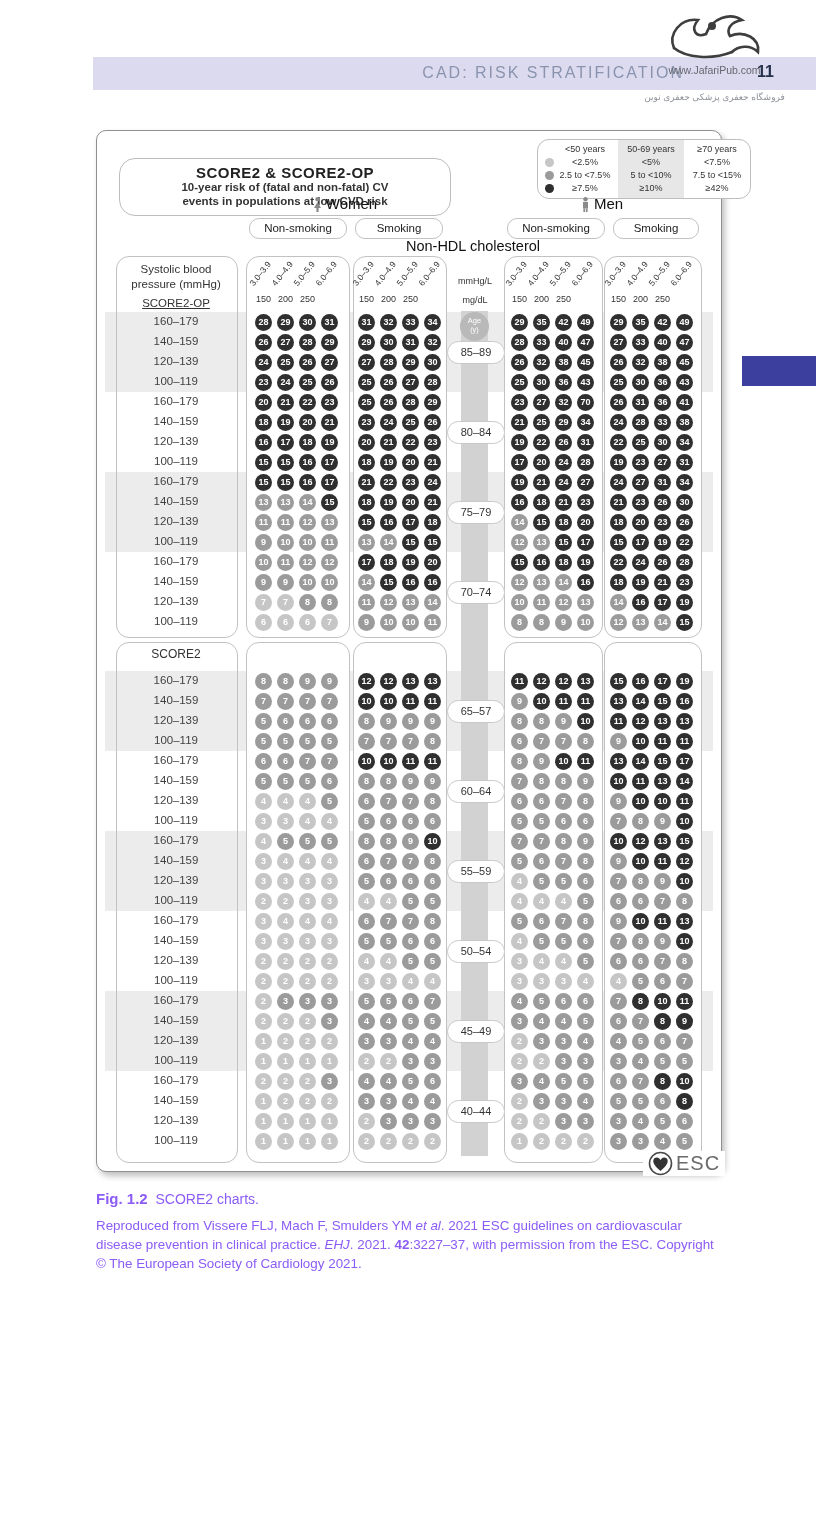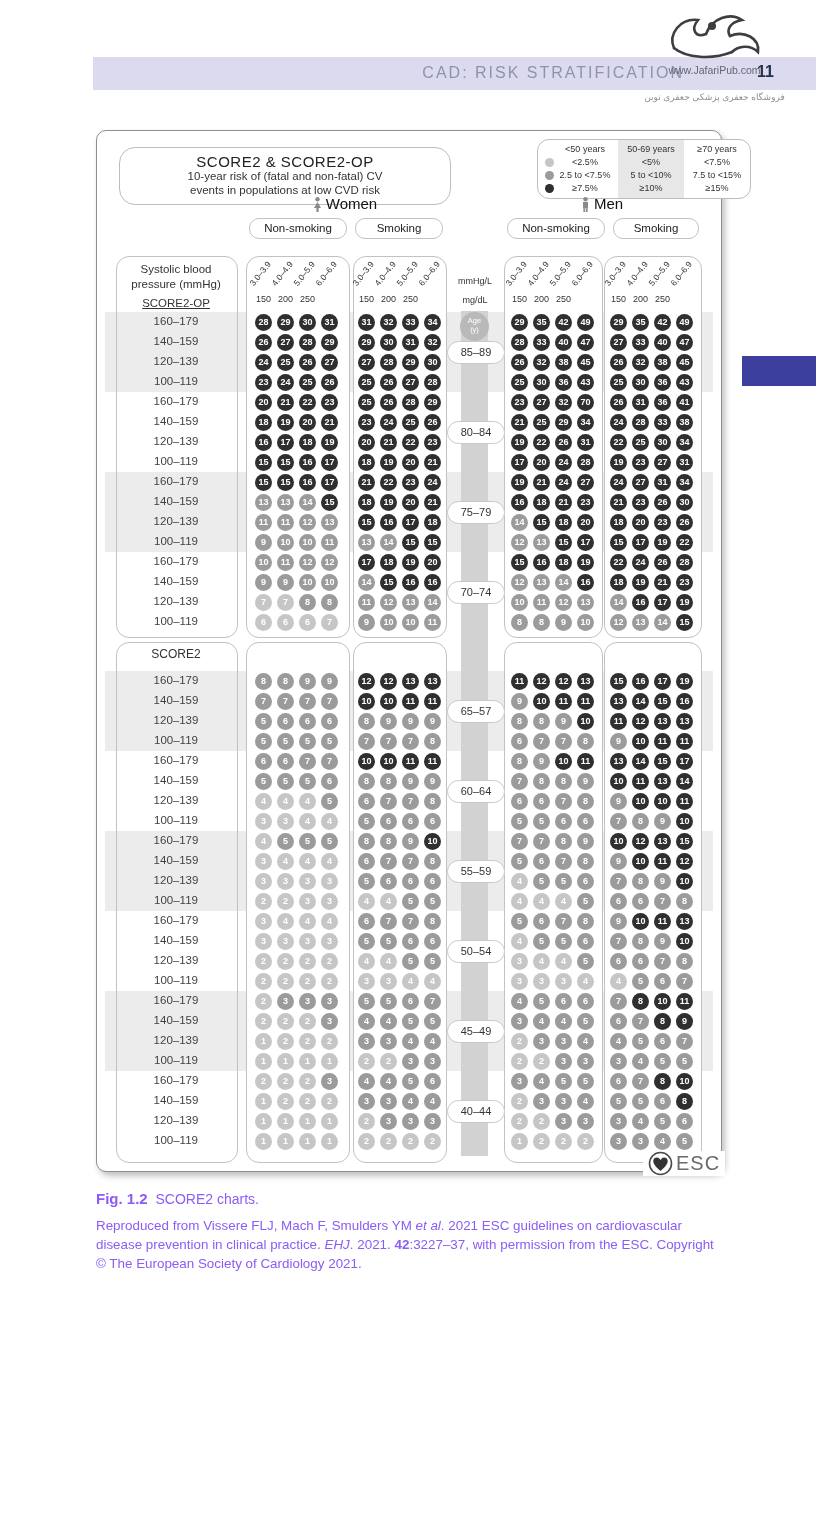--- a/index.html
+++ b/index.html
@@ -109,21 +109,21 @@
       <div class="round-box panel-box" style="left: 256px; top: 511px; width: 92px; height: 519px;"></div>
       <div class="round-box panel-box" style="left: 407px; top: 511px; width: 97px; height: 519px;"></div>
       <div class="round-box panel-box" style="left: 507px; top: 511px; width: 96px; height: 519px;"></div>
       <div class="center-bar" style="left: 364px; top: 180px; width: 27px; height: 845px;"></div>
       <div class="age-top-circle" style="left: 363px; top: 181px; width: 29px; height: 29px;">
         <div>Age</div>
         <div>(y)</div>
       </div>
     </div>
 
-  <div class="title-box" style="left:22px;top:16px;width:330px;height:56px;">
+  <div class="title-box" style="left:22px;top:27px;width:330px;height:56px;font-weight:bold;">
     <div class="t1">SCORE2 &amp; SCORE2-OP</div>
     <div class="t2">10-year risk of (fatal and non-fatal) CV</div>
     <div class="t2">events in populations at low CVD risk</div>
   </div>
 
   <div class="legend-box" style="left:404px;top:8px;width:212px;height:58px;margin-left:36px;">
     <div class="legend-cols" id="legend-cols">
         <div class="legend-col">
           <div class="lh">&lt;50 years</div>
           <div class="lr">&lt;2.5%</div>
@@ -133,21 +133,21 @@
         <div class="legend-col shaded">
           <div class="lh">50-69 years</div>
           <div class="lr">&lt;5%</div>
           <div class="lr">5 to &lt;10%</div>
           <div class="lr">≥10%</div>
         </div>
         <div class="legend-col">
           <div class="lh">≥70 years</div>
           <div class="lr">&lt;7.5%</div>
           <div class="lr">7.5 to &lt;15%</div>
-          <div class="lr">≥15%</div>
+          <div class="lr">≥42%</div>
         </div>
       </div>
     <span class="legend-dot" style="top: 18px; background: rgb(198, 198, 198);" id="dot0"></span>
     <span class="legend-dot" style="top: 31px; background: rgb(155, 155, 155);" id="dot1"></span>
     <span class="legend-dot" style="top: 44px; background: rgb(47, 47, 47);" id="dot2"></span>
   </div>
 
   <div class="sex-header" style="left:148px;top:64px;width:200px;">
     <svg width="9" height="15" viewBox="0 0 9 15">
         <circle cx="4.5" cy="2.2" r="2.2" fill="#8a8a8a"></circle>
@@ -161,20 +161,21 @@
         <rect x="2.4" y="11.5" width="1.7" height="3.5" fill="#8a8a8a"></rect>
         <rect x="4.9" y="11.5" width="1.7" height="3.5" fill="#8a8a8a"></rect>
       </svg><span>Men</span>
   </div>
 
   <div class="pill" style="left:152px;top:87px;width:96px;">Non-smoking</div>
   <div class="pill" style="left:258px;top:87px;width:86px;">Smoking</div>
   <div class="pill" style="left:410px;top:87px;width:96px;">Non-smoking</div>
   <div class="pill" style="left:516px;top:87px;width:84px;">Smoking</div>
 
+  <div class="nonhdl" style="left:149px;top:107px;width:454px;">Non-HDL cholesterol</div>
 
   <div class="left-head" style="left:19px;top:131px;width:120px;">
     <div>Systolic blood</div>
     <div>pressure (mmHg)</div>
     <div style="margin-top:4px;text-decoration:underline;">SCORE2-OP</div>
   </div>
   <div class="left-head" style="left:19px;top:516px;width:120px;font-size:12px;">SCORE2</div>
 
   <div class="unit" style="left:347px;top:145px;">mmHg/L</div>
   <div class="unit" style="left:347px;top:164px;">mg/dL</div>

